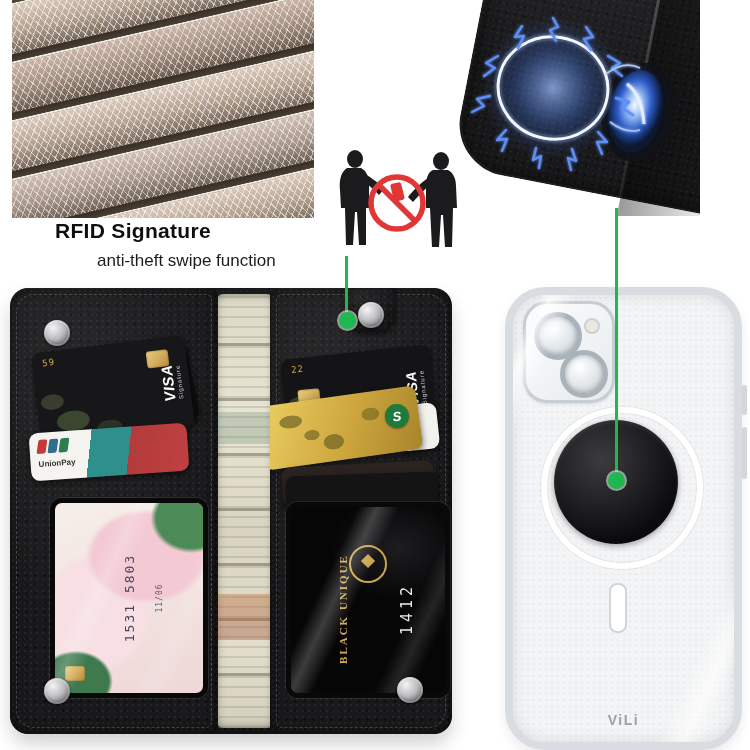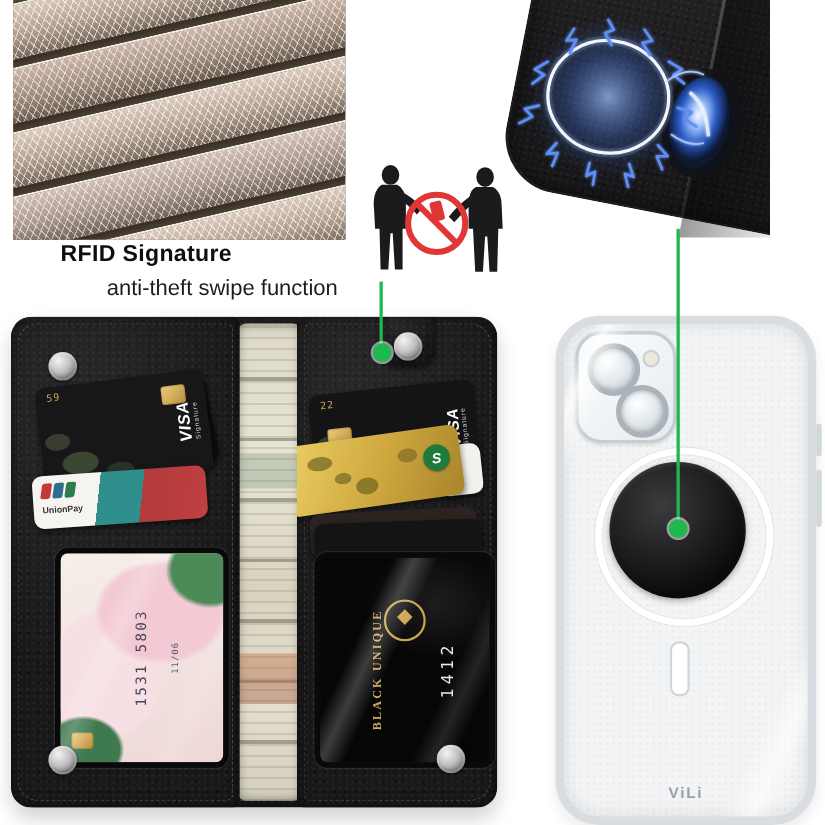--- a/index.html
+++ b/index.html
@@ -26,21 +26,21 @@
   .rfid-layer:nth-child(3){transform:translateX(-6px);}
   .rfid-layer:nth-child(4){transform:translateX(-28px);
       background:
       repeating-linear-gradient(55deg, rgba(255,255,255,.5) 0 1px, rgba(255,255,255,0) 1px 6px),
       repeating-linear-gradient(-55deg, rgba(255,255,255,.5) 0 1px, rgba(255,255,255,0) 1px 6px),
       linear-gradient(180deg,#d2c0b4 0%,#a8968a 55%,#6e6154 100%);}
   .rfid-layer:nth-child(5){transform:translateX(-48px);}
   .rfid-layer:nth-child(6){transform:translateX(-66px);}
 
   .rfid-title{left:55px;top:219px;font-size:21px;font-weight:bold;color:#0e0e0e;letter-spacing:.3px;}
-  .rfid-subtitle{left:97px;top:251px;font-size:20px;color:#1c1c1c;text-align:center;}
+  .rfid-subtitle{left:97px;top:251px;font-size:17px;color:#1c1c1c;text-align:center;}
 
   
   .gline{position:absolute;width:3px;background:#1fb850;z-index:12;}
   .gdot{position:absolute;width:17px;height:17px;border-radius:50%;background:#1fb850;
         box-shadow:0 0 0 2px rgba(255,255,255,.55),0 1px 3px rgba(0,0,0,.35);z-index:20;}
 
   
   .case-top{left:440px;top:0;width:260px;height:216px;overflow:hidden;}
   .leather{background-color:#19191b;
     background-image:

